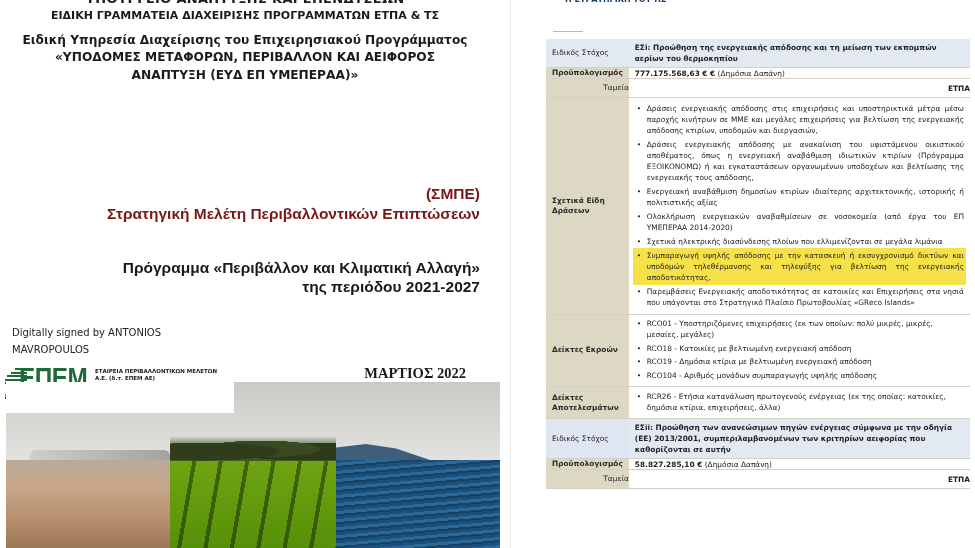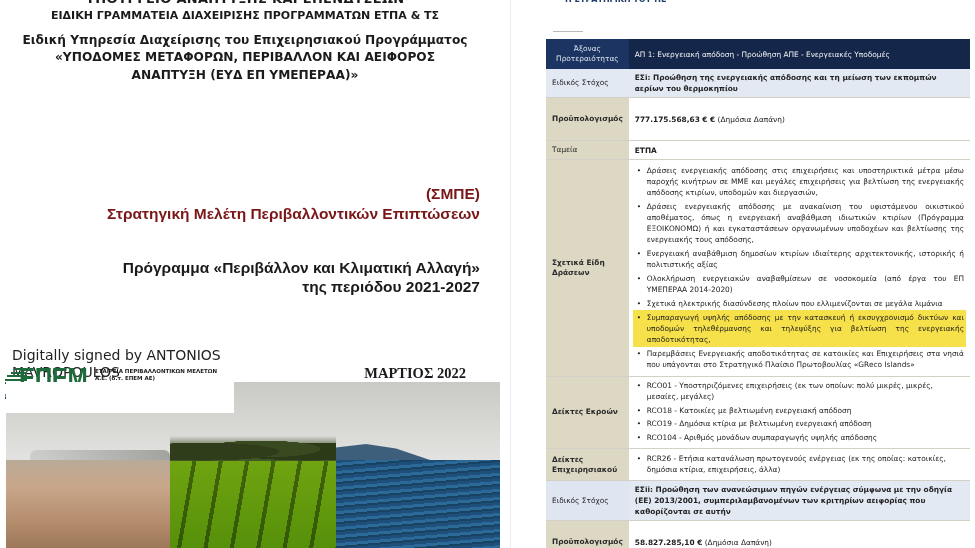--- a/index.html
+++ b/index.html
@@ -11,21 +11,21 @@
   .hdr-cut { position: absolute; top: -9px; left: 0; width: 490px; text-align: center; font-weight: bold; font-size: 13px; letter-spacing: 0.3px; color: #1b1b1b; }
   .hdr-line { position: absolute; left: 0; width: 490px; text-align: center; font-weight: bold; color: #1b1b1b; }
   .hdr-1 { top: 9px; font-size: 11px; }
   .hdr-2 { top: 33px; font-size: 12.2px; }
   .hdr-3 { top: 50px; font-size: 12.2px; }
   .hdr-4 { top: 68px; font-size: 12.2px; }
 
   .study-title { position: absolute; right: 30px; top: 184px; width: 460px; text-align: right; font-family: "Liberation Sans", sans-serif; font-weight: bold; font-size: 15.5px; line-height: 20px; color: #7a1719; }
   .program-title { position: absolute; right: 30px; top: 258px; width: 460px; text-align: right; font-family: "Liberation Sans", sans-serif; font-weight: bold; font-size: 15.5px; line-height: 19px; color: #1a1a1a; }
 
-  .signature { position: absolute; left: 12px; top: 324px; font-family: "DejaVu Sans", sans-serif; font-size: 14px; line-height: 17px; color: #222; margin-top: 23px; }
+  .signature { position: absolute; left: 12px; top: 324px; font-family: "DejaVu Sans", sans-serif; font-size: 10px; line-height: 17px; color: #222; }
 
   .logo { position: absolute; left: 5px; top: 366px; width: 78px; height: 34px; }
   .logo-stripes { position: absolute; left: 0; top: 2px; width: 22px; height: 24px; }
   .logo-stripes span { display: block; height: 2px; margin-bottom: 1.5px; background: #1f6a3a; }
   .logo-text { position: absolute; left: 14px; top: -3px; font-family: "Liberation Sans", sans-serif; font-weight: bold; font-size: 27px; color: #1f6a3a; letter-spacing: -0.5px; transform: scaleX(0.9); transform-origin: left; }
   .logo-sub { position: absolute; left: 0; top: 28px; width: 78px; height: 5px; background: #1f3f6a; font-size: 3px; color: #fff; white-space: nowrap; overflow: hidden; }
   .company-info { position: absolute; left: 95px; top: 368px; font-size: 5.5px; line-height: 7.2px; color: #1a1a1a; }
   .company-info .name { font-weight: bold; }
   .company-info .addr { padding-left: 18px; font-weight: bold; }
 
@@ -49,23 +49,23 @@
   .intro { position: absolute; left: 47px; top: 10px; width: 408px; font-size: 7.6px; line-height: 11.5px; text-align: justify; color: #222; }
   .intro-rule { position: absolute; left: 42px; top: 31px; width: 30px; height: 1px; background: #bbb; }
 
   table.actions { position: absolute; left: 35px; top: 39px; width: 424px; border-collapse: collapse; font-size: 7.4px; color: #222; }
   table.actions td { vertical-align: middle; padding: 3px 6px; border-bottom: 1px solid #d3d0c6; }
   table.actions td.lbl { width: 76px; background: #ddd8c4; font-weight: bold; color: #2a2a2a; line-height: 10px; }
   table.actions tr.hdr td { background: #14264a; color: #f2f2f2; border-bottom: none; padding: 5px 6px; }
   table.actions tr.hdr td.lbl { background: #1c3461; color: #dbe2ee; text-align: center; font-weight: normal; width: 76px; line-height: 10px; }
   table.actions tr.goal td.val { background: #e3e9f3; font-weight: bold; line-height: 11px; }
   table.actions tr.goal td.lbl { background: #e3e9f3; font-weight: normal; color: #222; }
-  table.actions tr.budget td { padding: 16px 6px; }
+  table.actions tr.budget td { padding: 0 6px; }
   table.actions tr.budget td.val .amt { font-weight: bold; }
-  table.actions tr.fund td { padding: 4px 6px; font-weight: bold; }
+  table.actions tr.fund td { padding: 4px 0; font-weight: bold; text-align: right; }
   table.actions tr.fund td.lbl { font-weight: normal; }
   table.actions tr.fund td.val { font-weight: bold; }
   ul.bullets { list-style: none; }
   ul.bullets li { position: relative; padding-left: 12px; text-align: justify; line-height: 11px; margin: 1.5px 0 3px; }
   ul.bullets li::before { content: "\2022"; position: absolute; left: 2px; top: 0; }
   ul.bullets li.hl { background: #f7e14a; box-shadow: 0 0 0 2px #f7e14a; }
   ul.bullets.tight li { margin: 0.5px 0 2.5px; text-align: left; }
   table.actions tr.goal2 td { background: #dfe6f2; }
   table.actions tr.goal2 td.lbl { background: #dfe6f2; font-weight: normal; }
 </style>
@@ -130,24 +130,20 @@
 </div>
 
 <div class="page-divider"></div>
 
 <div class="right-page">
   <div class="section-cut">Η ΣΤΡΑΤΗΓΙΚΗ ΤΟΥ ΠΕ</div>
   <div class="intro-rule"></div>
 
   <table class="actions">
     <tbody>
-        <tr class="hdr">
-      <td class="lbl">Άξονας Προτεραιότητας</td>
-      <td class="val">ΑΠ 1: Ενεργειακή απόδοση - Προώθηση ΑΠΕ - Ενεργειακές Υποδομές</td>
-    </tr>
     <tr class="goal">
       <td class="lbl">Ειδικός Στόχος</td>
       <td class="val">ΕΣi: Προώθηση της ενεργειακής απόδοσης και τη μείωση των εκπομπών αερίων του θερμοκηπίου</td>
     </tr>
     <tr class="budget">
       <td class="lbl">Προϋπολογισμός</td>
       <td class="val">
         <span class="amt">777.175.568,63 € €</span>
         <span>(Δημόσια Δαπάνη)</span>
       </td>
@@ -175,21 +171,21 @@
       <td class="val">
         <ul class="bullets tight">
           <li>RCO01 - Υποστηριζόμενες επιχειρήσεις (εκ των οποίων: πολύ μικρές, μικρές, μεσαίες, μεγάλες)</li>
           <li>RCO18 - Κατοικίες με βελτιωμένη ενεργειακή απόδοση</li>
           <li>RCO19 - Δημόσια κτίρια με βελτιωμένη ενεργειακή απόδοση</li>
           <li>RCO104 - Αριθμός μονάδων συμπαραγωγής υψηλής απόδοσης</li>
         </ul>
       </td>
     </tr>
     <tr>
-      <td class="lbl">Δείκτες Επιχειρησιακού</td>
+      <td class="lbl">Δείκτες Αποτελεσμάτων</td>
       <td class="val">
         <ul class="bullets tight">
           <li>RCR26 - Ετήσια κατανάλωση πρωτογενούς ενέργειας (εκ της οποίας: κατοικίες, δημόσια κτίρια, επιχειρήσεις, άλλα)</li>
         </ul>
       </td>
     </tr>
     <tr class="goal goal2">
       <td class="lbl">Ειδικός Στόχος</td>
       <td class="val">ΕΣii: Προώθηση των ανανεώσιμων πηγών ενέργειας σύμφωνα με την οδηγία (ΕΕ) 2013/2001, συμπεριλαμβανομένων των κριτηρίων αειφορίας που καθορίζονται σε αυτήν</td>
     </tr>

